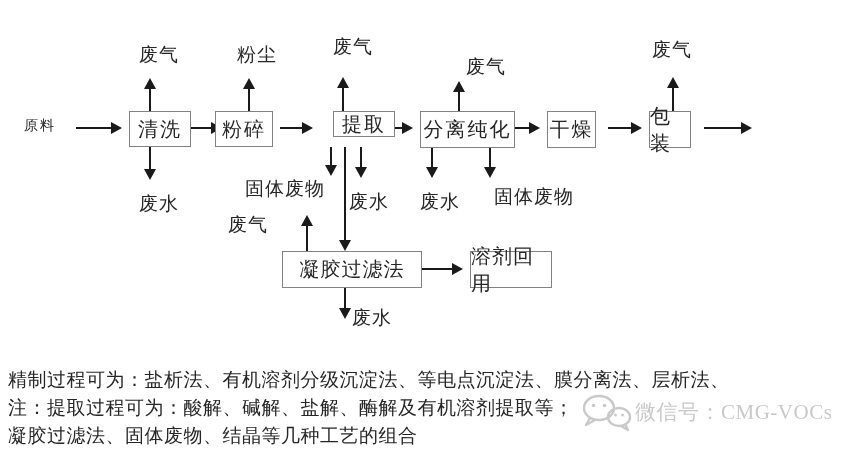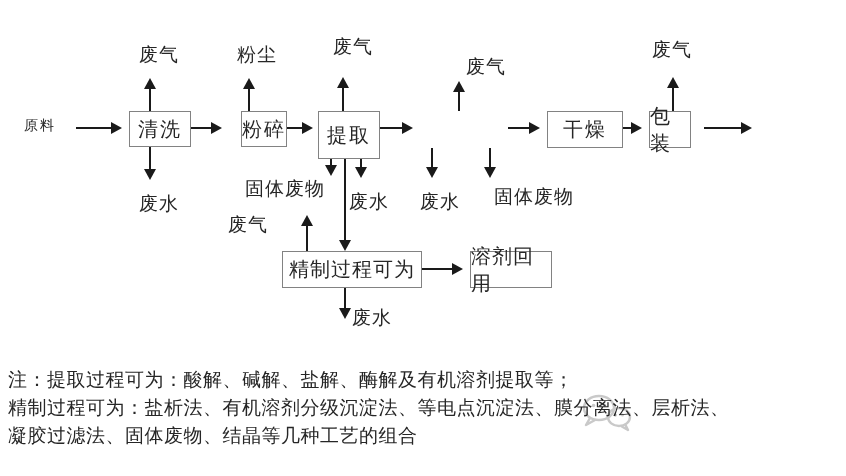--- a/index.html
+++ b/index.html
@@ -76,38 +76,39 @@
   <div class="harrow" style="left:76px;top:122px;width:46px">
       <i class="shaft"></i>
       <i class="head"></i>
     </div>
   <div class="box" style="left:122px;top:111px;width:62px;height:36px">清洗</div>
 
   <div class="harrow" style="left:184px;top:122px;width:38px">
       <i class="shaft"></i>
       <i class="head"></i>
     </div>
-  <div class="box" style="left:234px;top:111px;width:46px;height:36px">粉碎</div>
+  <div class="box" style="left:208px;top:111px;width:58px;height:36px">粉碎</div>
 
   <div class="harrow" style="left:280px;top:122px;width:33px">
       <i class="shaft"></i>
       <i class="head"></i>
     </div>
-  <div class="box" style="left:311px;top:111px;width:62px;height:48px">提取</div>
+  <div class="box" style="left:326px;top:111px;width:62px;height:26px">提取</div>
 
   <div class="harrow" style="left:375px;top:122px;width:38px">
       <i class="shaft"></i>
       <i class="head"></i>
     </div>
+  <div class="box" style="left:413px;top:111px;width:95px;height:37px">分离纯化</div>
 
   <div class="harrow" style="left:508px;top:122px;width:32px">
       <i class="shaft"></i>
       <i class="head"></i>
     </div>
-  <div class="box" style="left:540px;top:111px;width:76px;height:37px">干燥</div>
+  <div class="box" style="left:540px;top:111px;width:49px;height:37px">干燥</div>
 
   <div class="harrow" style="left:608px;top:122px;width:34px">
       <i class="shaft"></i>
       <i class="head"></i>
     </div>
   <div class="box" style="left:642px;top:111px;width:42px;height:37px">包装</div>
 
   <div class="harrow" style="left:704px;top:122px;width:48px">
       <i class="shaft"></i>
       <i class="head"></i>
@@ -177,46 +178,47 @@
       <i class="shaft"></i>
       <i class="head"></i>
     </div>
 
   <div class="vup" style="left:301px;top:215px;height:36px">
       <i class="shaft"></i>
       <i class="head"></i>
     </div>
   <div class="lbl" style="left:228px;top:212px">废气</div>
 
-  <div class="box" style="left:275px;top:251px;width:140px;height:37px;letter-spacing:1px">精制过程可为</div>
+  <div class="box" style="left:275px;top:251px;width:140px;height:37px;letter-spacing:1px">凝胶过滤法</div>
 
   <div class="harrow" style="left:415px;top:263px;width:48px">
       <i class="shaft"></i>
       <i class="head"></i>
     </div>
   <div class="box" style="left:463px;top:251px;width:82px;height:37px;letter-spacing:1px">溶剂回用</div>
 
   <div class="vdown" style="left:339px;top:288px;height:31px">
       <i class="shaft"></i>
       <i class="head"></i>
     </div>
   <div class="lbl" style="left:352px;top:305px">废水</div>
 
   <div class="notes">
+    <div>精制过程可为：盐析法、有机溶剂分级沉淀法、等电点沉淀法、膜分离法、层析法、</div>
     <div>注：提取过程可为：酸解、碱解、盐解、酶解及有机溶剂提取等；</div>
-    <div>精制过程可为：盐析法、有机溶剂分级沉淀法、等电点沉淀法、膜分离法、层析法、</div>
     <div>凝胶过滤法、固体废物、结晶等几种工艺的组合</div>
   </div>
 
   <div class="watermark">
     <svg width="52" height="40" viewBox="0 0 52 40">
       <ellipse cx="19" cy="16" rx="15" ry="12" fill="none" stroke="#c9c9c9" stroke-width="2.4"></ellipse>
       <path d="M10 26 L6 33 L15 28" fill="none" stroke="#c9c9c9" stroke-width="2.4" stroke-linejoin="round"></path>
       <circle cx="13.5" cy="13.5" r="1.8" fill="#c9c9c9"></circle>
       <circle cx="24.5" cy="13.5" r="1.8" fill="#c9c9c9"></circle>
       <ellipse cx="39" cy="25" rx="11" ry="9" fill="none" stroke="#c9c9c9" stroke-width="2.4"></ellipse>
       <path d="M45 32 L48 38 L41 34" fill="none" stroke="#c9c9c9" stroke-width="2.4" stroke-linejoin="round"></path>
       <circle cx="35.5" cy="23" r="1.5" fill="#c9c9c9"></circle>
       <circle cx="42.5" cy="23" r="1.5" fill="#c9c9c9"></circle>
     </svg>
+    <span>微信号：CMG-VOCs</span>
   </div>
 
 </div>
 
 </body></html>

